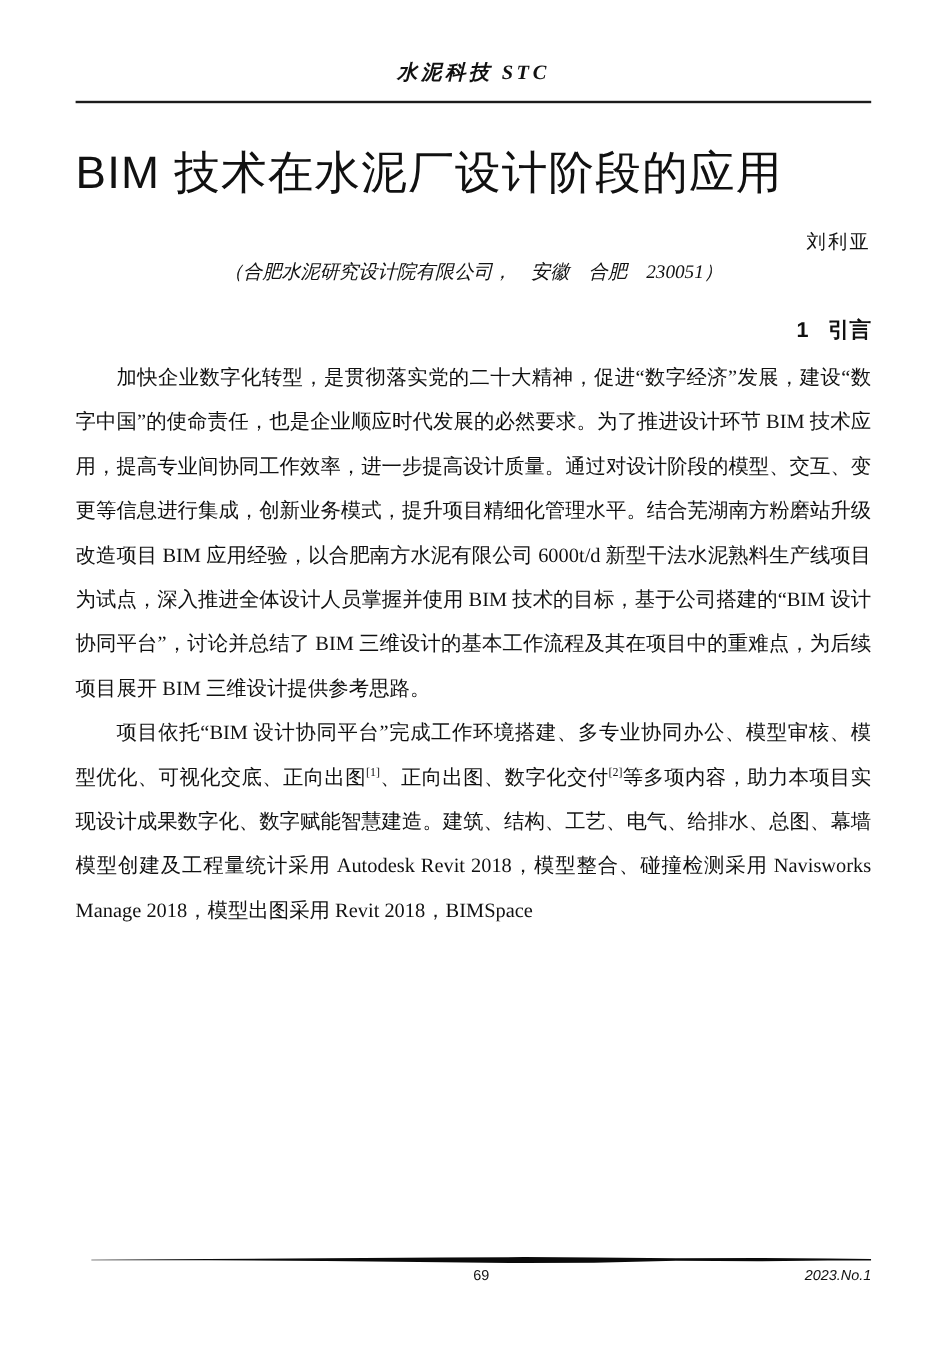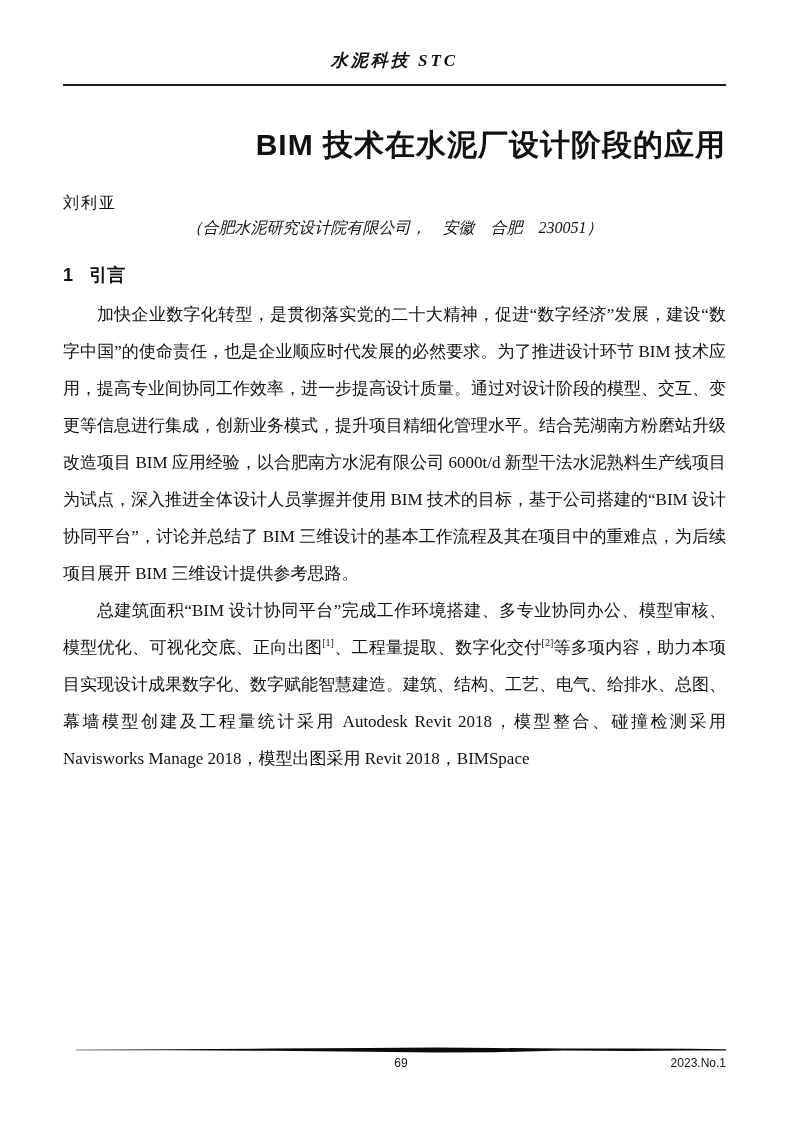--- a/index.html
+++ b/index.html
@@ -26,49 +26,49 @@
     letter-spacing: 3px;
     font-weight: bold;
   }
   .header-rule {
     margin-top: 12px;
     border-bottom: 2px solid #1c1c1c;
   }
   
   h1.article-title {
     margin-top: 38px;
-    text-align: right;
+    text-align: left;
     font-family: "Liberation Sans", "DejaVu Sans", sans-serif;
-    font-weight: bold;
-    font-size: 30px;
+    font-weight: normal;
+    font-size: 38px;
     line-height: 42px;
     letter-spacing: 1px;
   }
   .author {
     margin-top: 26px;
-    text-align: left;
+    text-align: right;
     font-size: 16px;
     line-height: 22px;
     letter-spacing: 2px;
   }
   .affiliation {
     margin-top: 2px;
     text-align: center;
     font-size: 16px;
     line-height: 24px;
     font-style: italic;
   }
   
   h2.section-heading {
     font-family: "Liberation Sans", "DejaVu Sans", sans-serif;
     font-weight: bold;
     font-size: 18px;
     line-height: 26px;
   }
-  h2.first-heading  { margin-top: 22px; }
+  h2.first-heading  { margin-top: 22px; text-align: right; }
   h2.second-heading { margin-top: 0px; }
   .section-title-text { margin-left: 0.9em; }
   p.body-para {
     margin-top: 8px;
     font-size: 17px;
     line-height: 37px;
     text-align: justify;
     text-indent: 2em;
   }
   p.body-para.no-gap { margin-top: 0; }
@@ -92,40 +92,41 @@
     font-size: 12px;
     line-height: 16px;
   }
   .page-number {
     position: absolute;
     left: 50%; transform: translateX(-50%);
   }
   .issue-label {
     position: absolute;
     right: 0;
+    font-style: italic;
   }
 </style>
 </head>
 <body>
 
 <div class="page">
 
   <div class="journal-line">水泥科技 STC</div>
   <div class="header-rule"></div>
 
   <h1 class="article-title">BIM 技术在水泥厂设计阶段的应用</h1>
   <div class="author">刘利亚</div>
   <div class="affiliation">（合肥水泥研究设计院有限公司，　安徽　合肥　230051）</div>
 
   <h2 class="section-heading first-heading">
     <span>1</span><span class="section-title-text">引言</span>
   </h2>
   <p class="body-para"><span>加快企业数字化转型，是贯彻落实党的二十大精神，促进“数字经济”发展，建设“数字中国”的使命责任，也是企业顺应时代发展的必然要求。为了推进设计环节 BIM 技术应用，提高专业间协同工作效率，进一步提高设计质量。通过对设计阶段的模型、交互、变更等信息进行集成，创新业务模式，提升项目精细化管理水平。结合芜湖南方粉磨站升级改造项目 BIM 应用经验，以合肥南方水泥有限公司 6000t/d 新型干法水泥熟料生产线项目为试点，深入推进全体设计人员掌握并使用 BIM 技术的目标，基于公司搭建的“BIM 设计协同平台”，讨论并总结了 BIM 三维设计的基本工作流程及其在项目中的重难点，为后续项目展开 BIM 三维设计提供参考思路。</span></p>
 
-  <p class="body-para no-gap"><span>总建筑面积“BIM 设计协同平台”完成工作环境搭建、多专业协同办公、模型审核、模型优化、可视化交底、正向出图</span><sup>[1]</sup><span>、工程量提取、数字化交付</span><sup>[2]</sup><span>等多项内容，助力本项目实现设计成果数字化、数字赋能智慧建造。建筑、结构、工艺、电气、给排水、总图、幕墙模型创建及工程量统计采用 Autodesk Revit 2018，模型整合、碰撞检测采用 Navisworks Manage 2018，模型出图采用 Revit 2018，BIMSpace</span></p>
+  <p class="body-para no-gap"><span>项目依托“BIM 设计协同平台”完成工作环境搭建、多专业协同办公、模型审核、模型优化、可视化交底、正向出图</span><sup>[1]</sup><span>、正向出图、数字化交付</span><sup>[2]</sup><span>等多项内容，助力本项目实现设计成果数字化、数字赋能智慧建造。建筑、结构、工艺、电气、给排水、总图、幕墙模型创建及工程量统计采用 Autodesk Revit 2018，模型整合、碰撞检测采用 Navisworks Manage 2018，模型出图采用 Revit 2018，BIMSpace</span></p>
 
   <div class="footer">
     <svg class="footer-rule-svg" viewBox="0 0 667 8" preserveAspectRatio="none">
       <polygon fill="#0a0a0a" points="
         0,3.8 100,3.2 200,2.6 300,2.0 370,1.6 430,2.0 500,2.6 570,2.4 630,2.8 667,3.2
         667,4.4 630,4.4 570,5.0 500,4.6 430,6.2 370,6.6 300,5.8 200,4.8 100,4.2 0,4.2"></polygon>
     </svg>
     <div class="footer-row">
       <span class="page-number">69</span>
       <span class="issue-label">2023.No.1</span>

